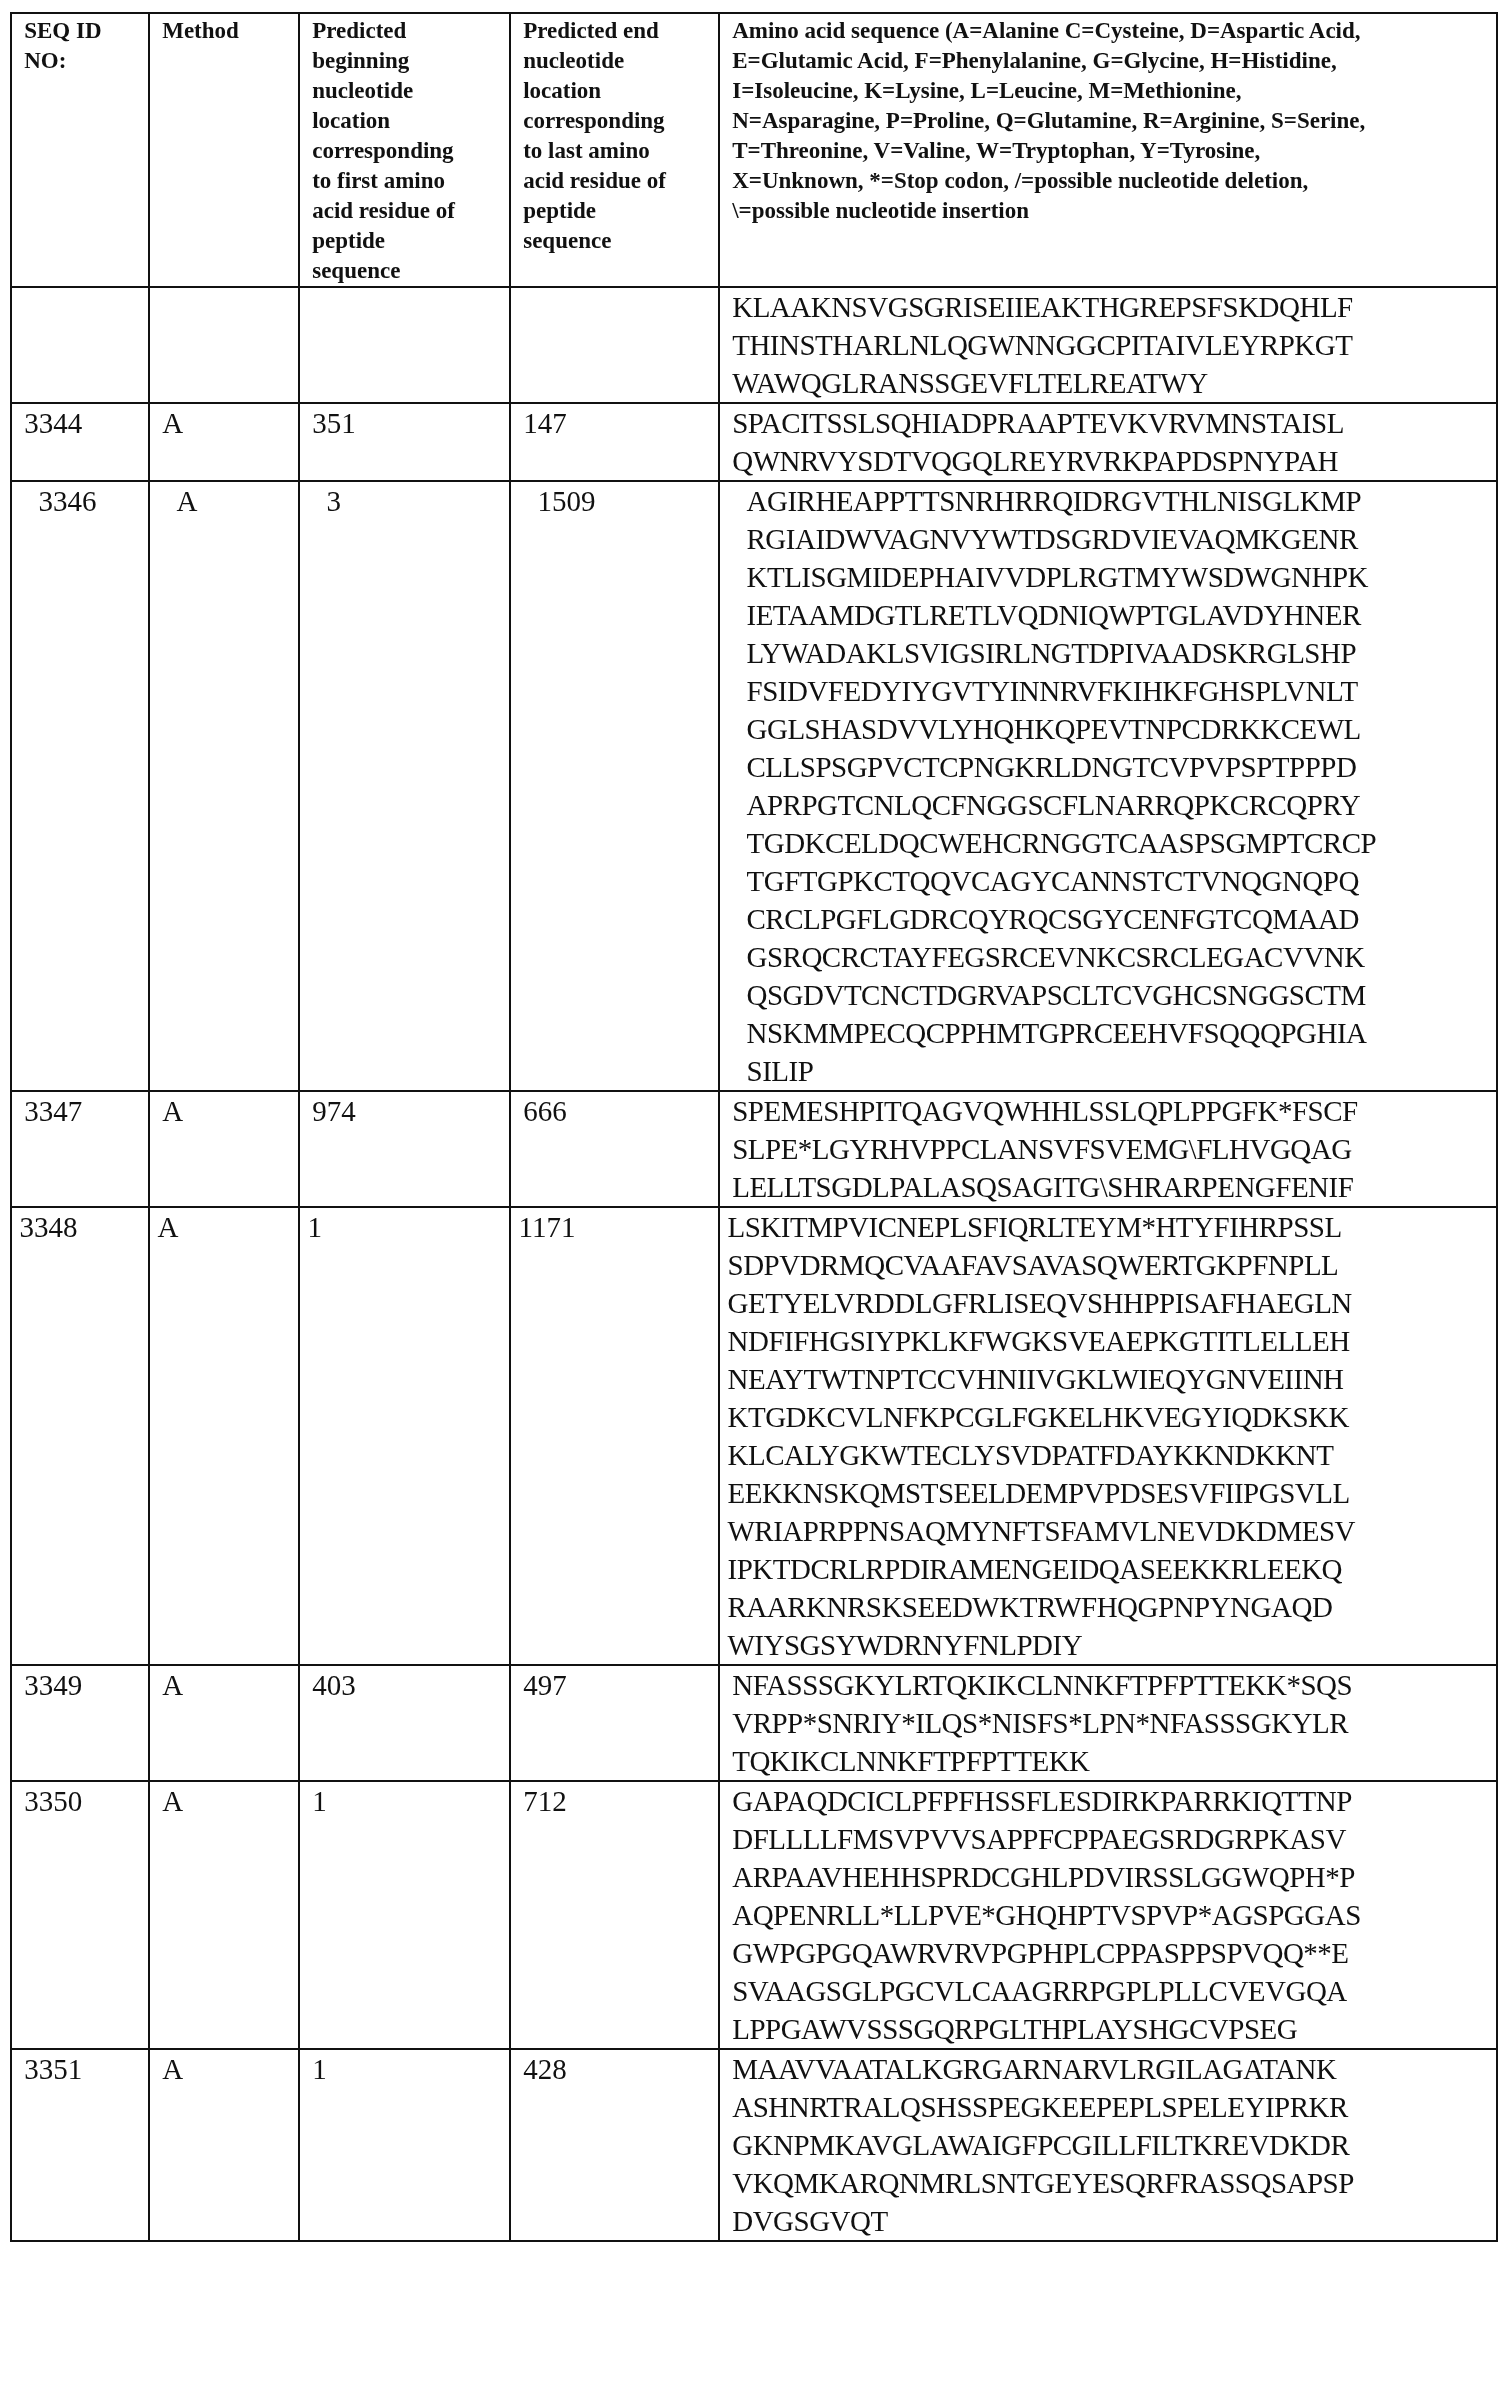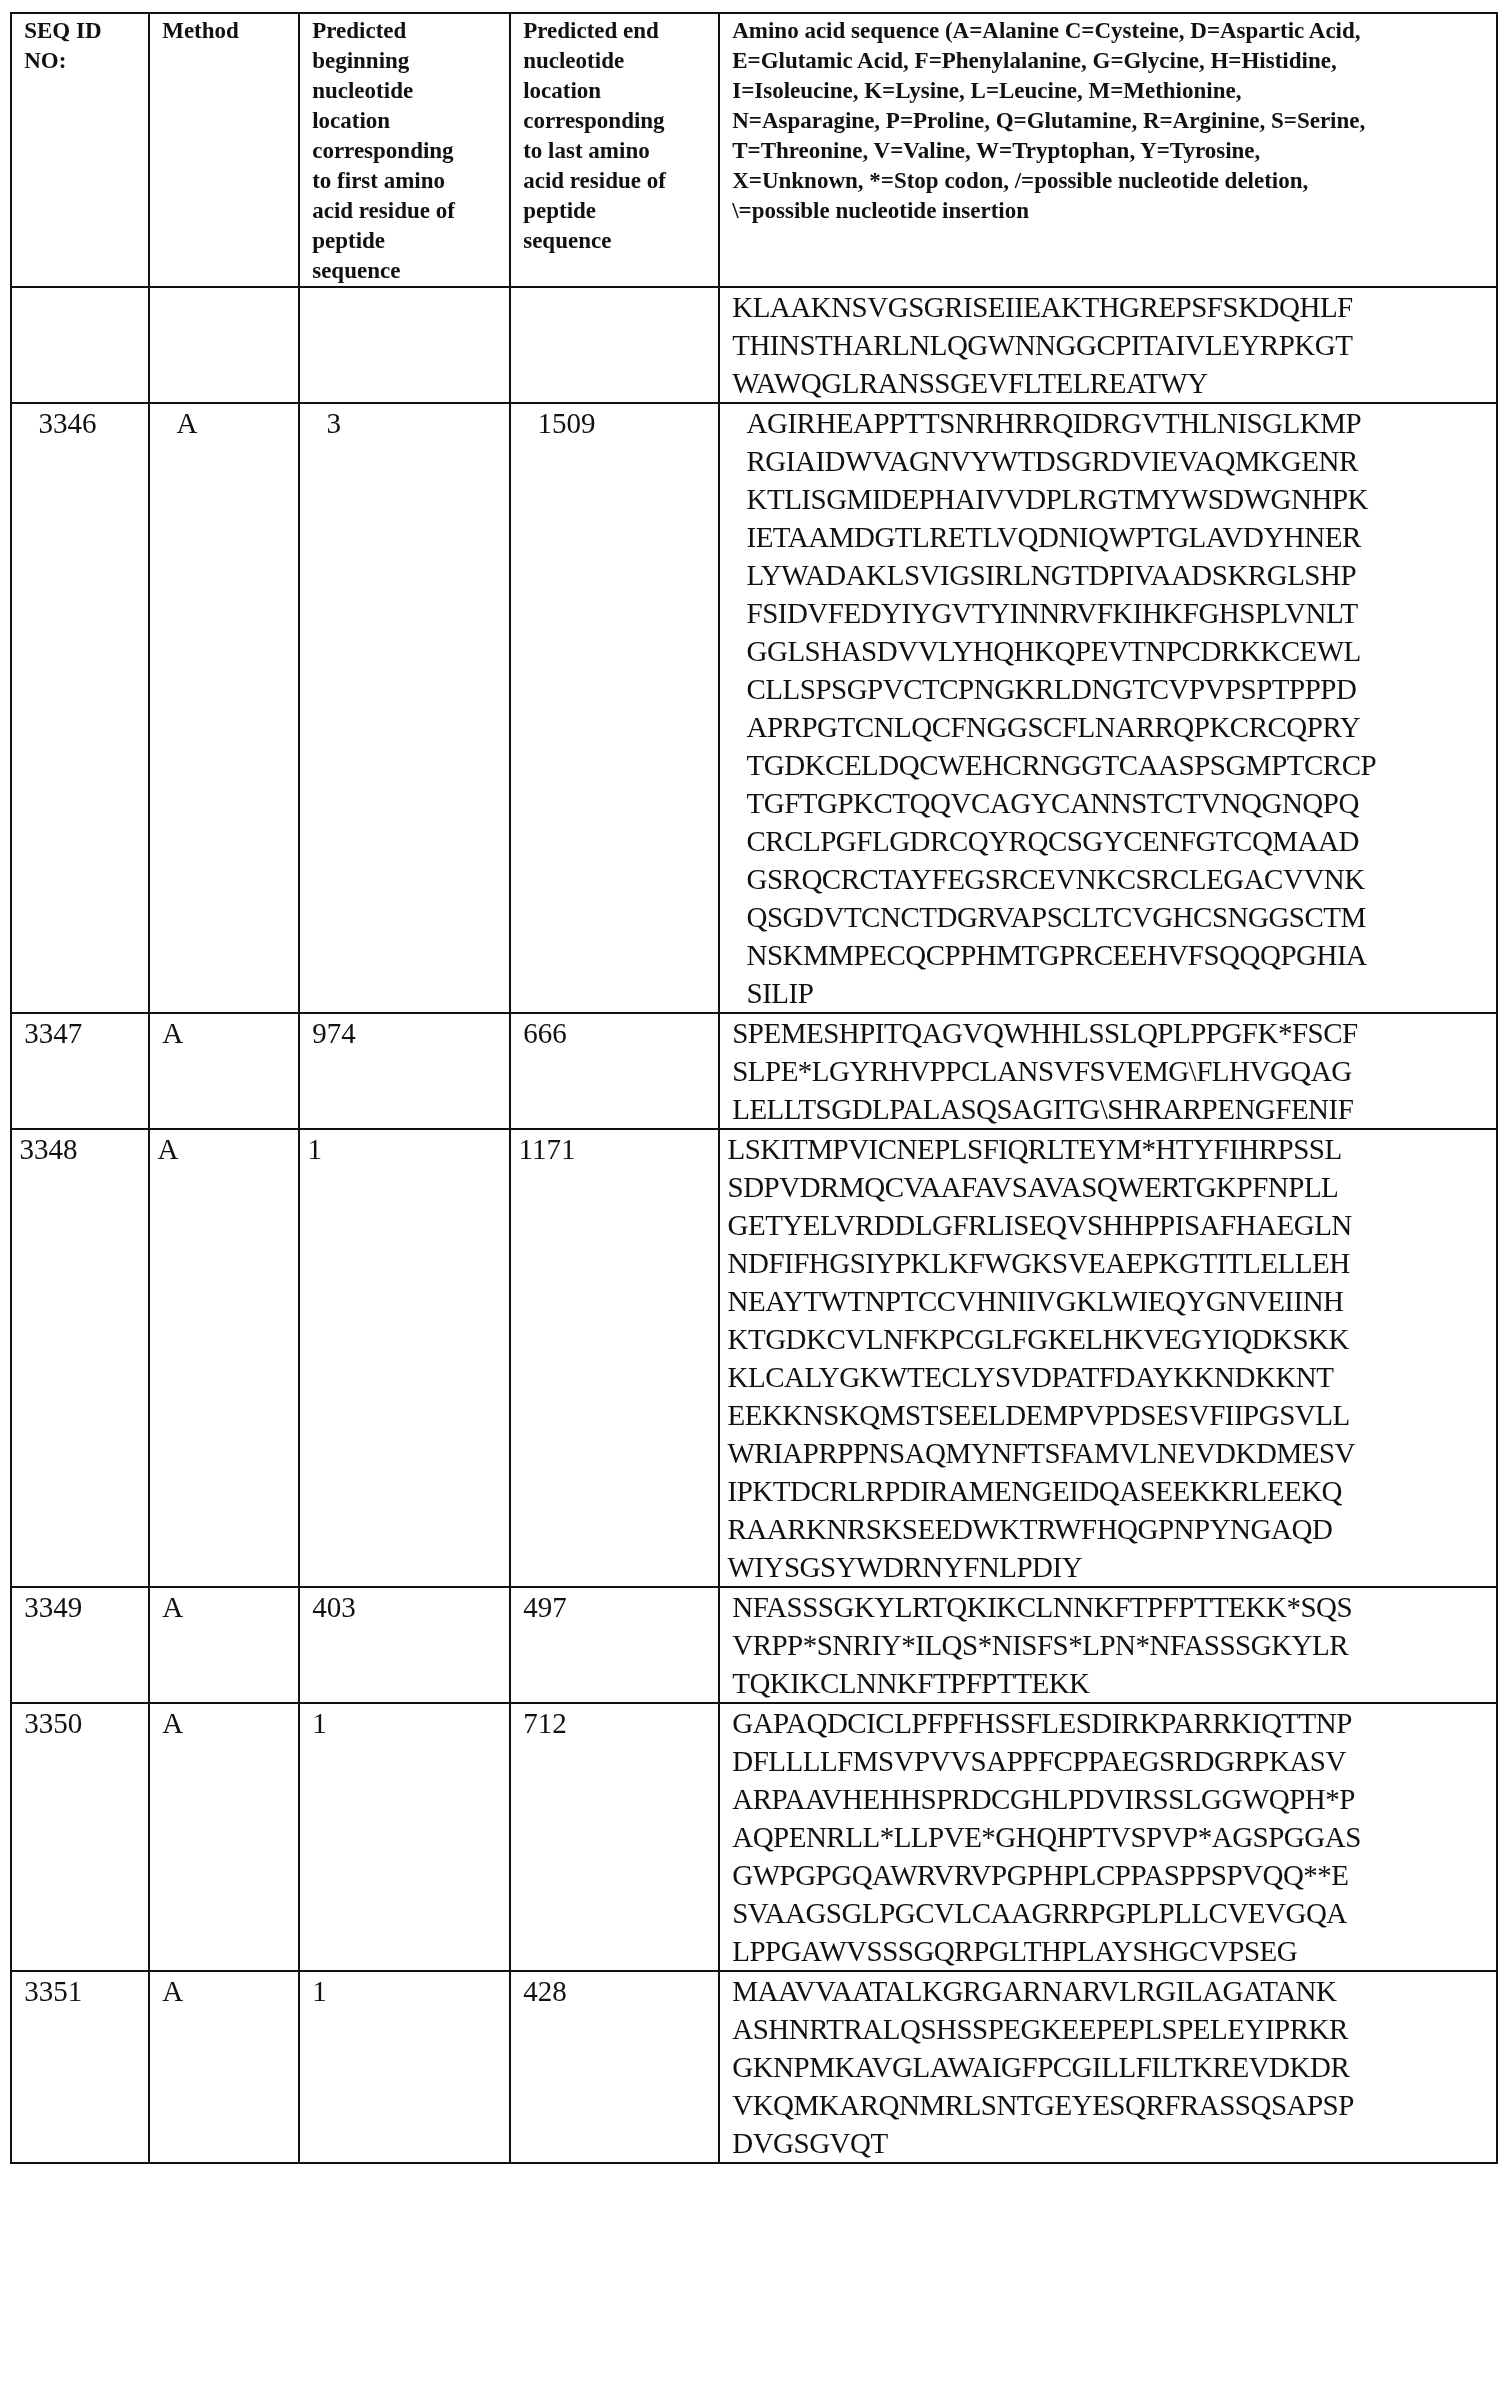--- a/index.html
+++ b/index.html
@@ -132,20 +132,30 @@
         <td></td>
         <td></td>
         <td></td>
         <td></td>
         <td class="seq-cell">
           <span class="seq-line">KLAAKNSVGSGRISEIIEAKTHGREPSFSKDQHLF</span>
           <span class="seq-line">THINSTHARLNLQGWNNGGCPITAIVLEYRPKGT</span>
           <span class="seq-line">WAWQGLRANSSGEVFLTELREATWY</span>
         </td>
       </tr>
+      <tr class="r-3344">
+        <td>3344</td>
+        <td>A</td>
+        <td>351</td>
+        <td>147</td>
+        <td class="seq-cell">
+          <span class="seq-line">SPACITSSLSQHIADPRAAPTEVKVRVMNSTAISL</span>
+          <span class="seq-line">QWNRVYSDTVQGQLREYRVRKPAPDSPNYPAH</span>
+        </td>
+      </tr>
       <tr class="r-3346">
         <td>3346</td>
         <td>A</td>
         <td>3</td>
         <td>1509</td>
         <td class="seq-cell">
           <span class="seq-line">AGIRHEAPPTTSNRHRRQIDRGVTHLNISGLKMP</span>
           <span class="seq-line">RGIAIDWVAGNVYWTDSGRDVIEVAQMKGENR</span>
           <span class="seq-line">KTLISGMIDEPHAIVVDPLRGTMYWSDWGNHPK</span>
           <span class="seq-line">IETAAMDGTLRETLVQDNIQWPTGLAVDYHNER</span>

